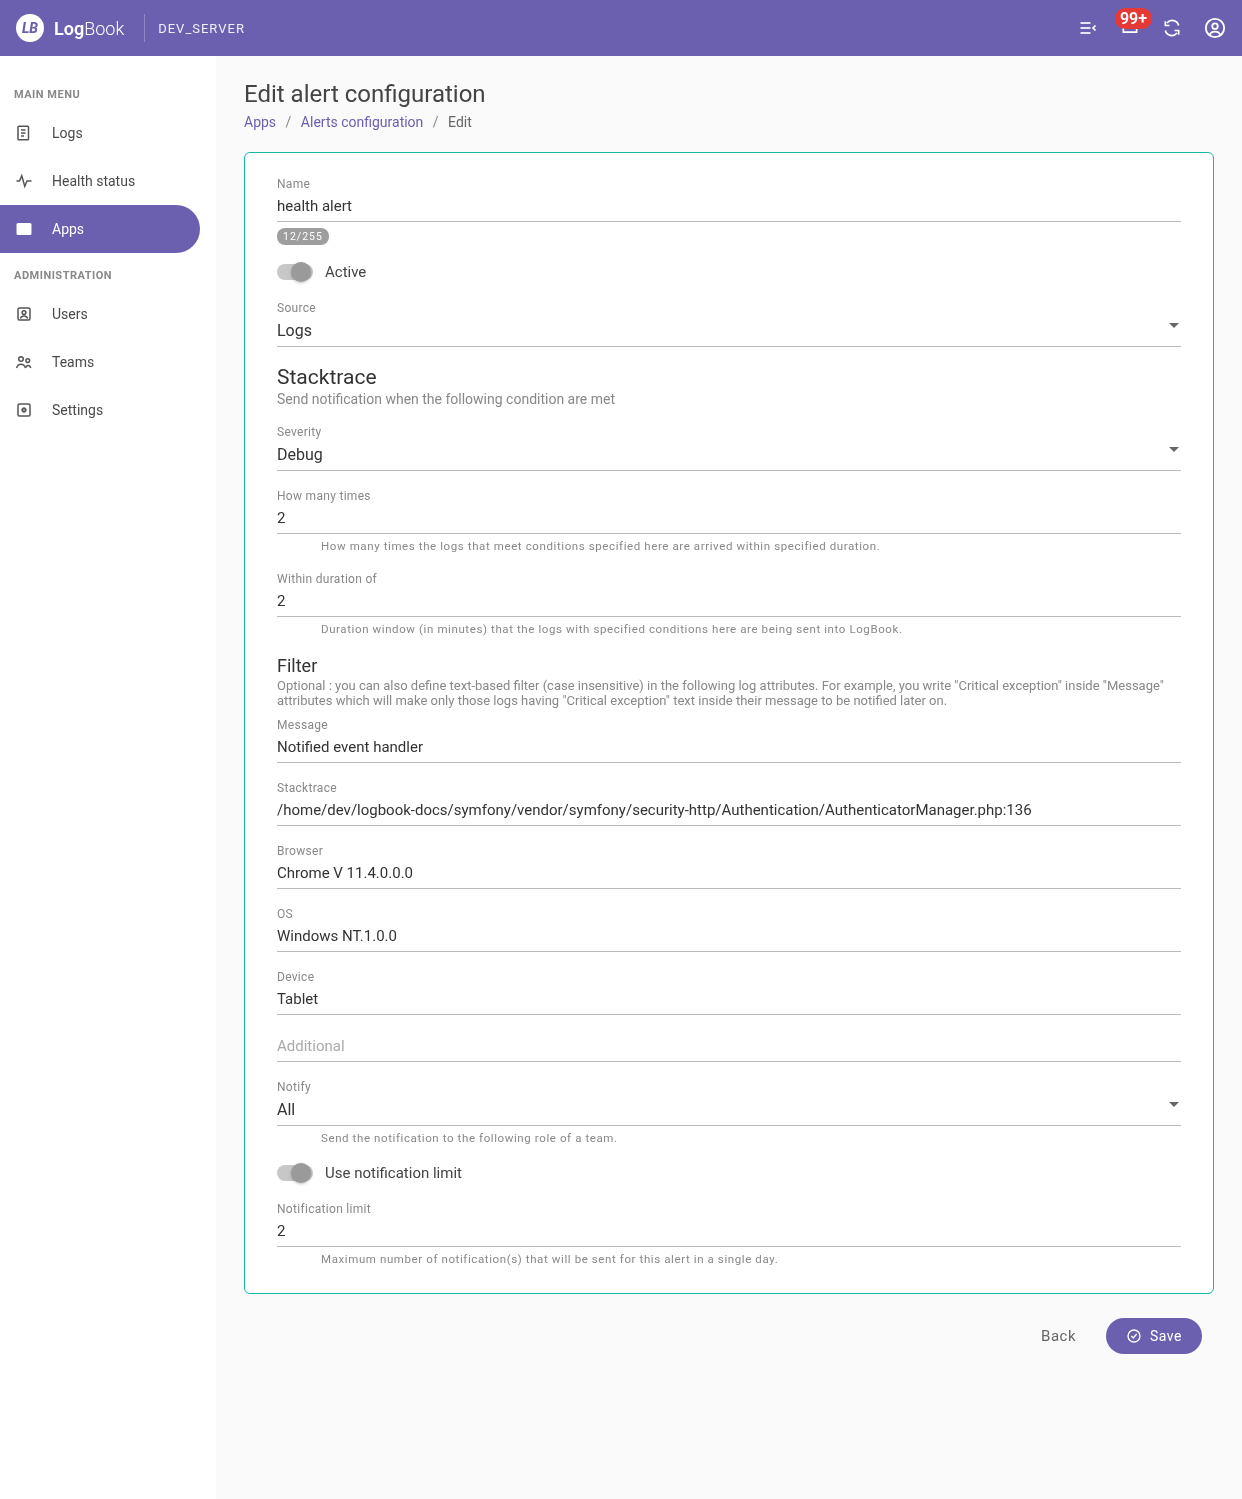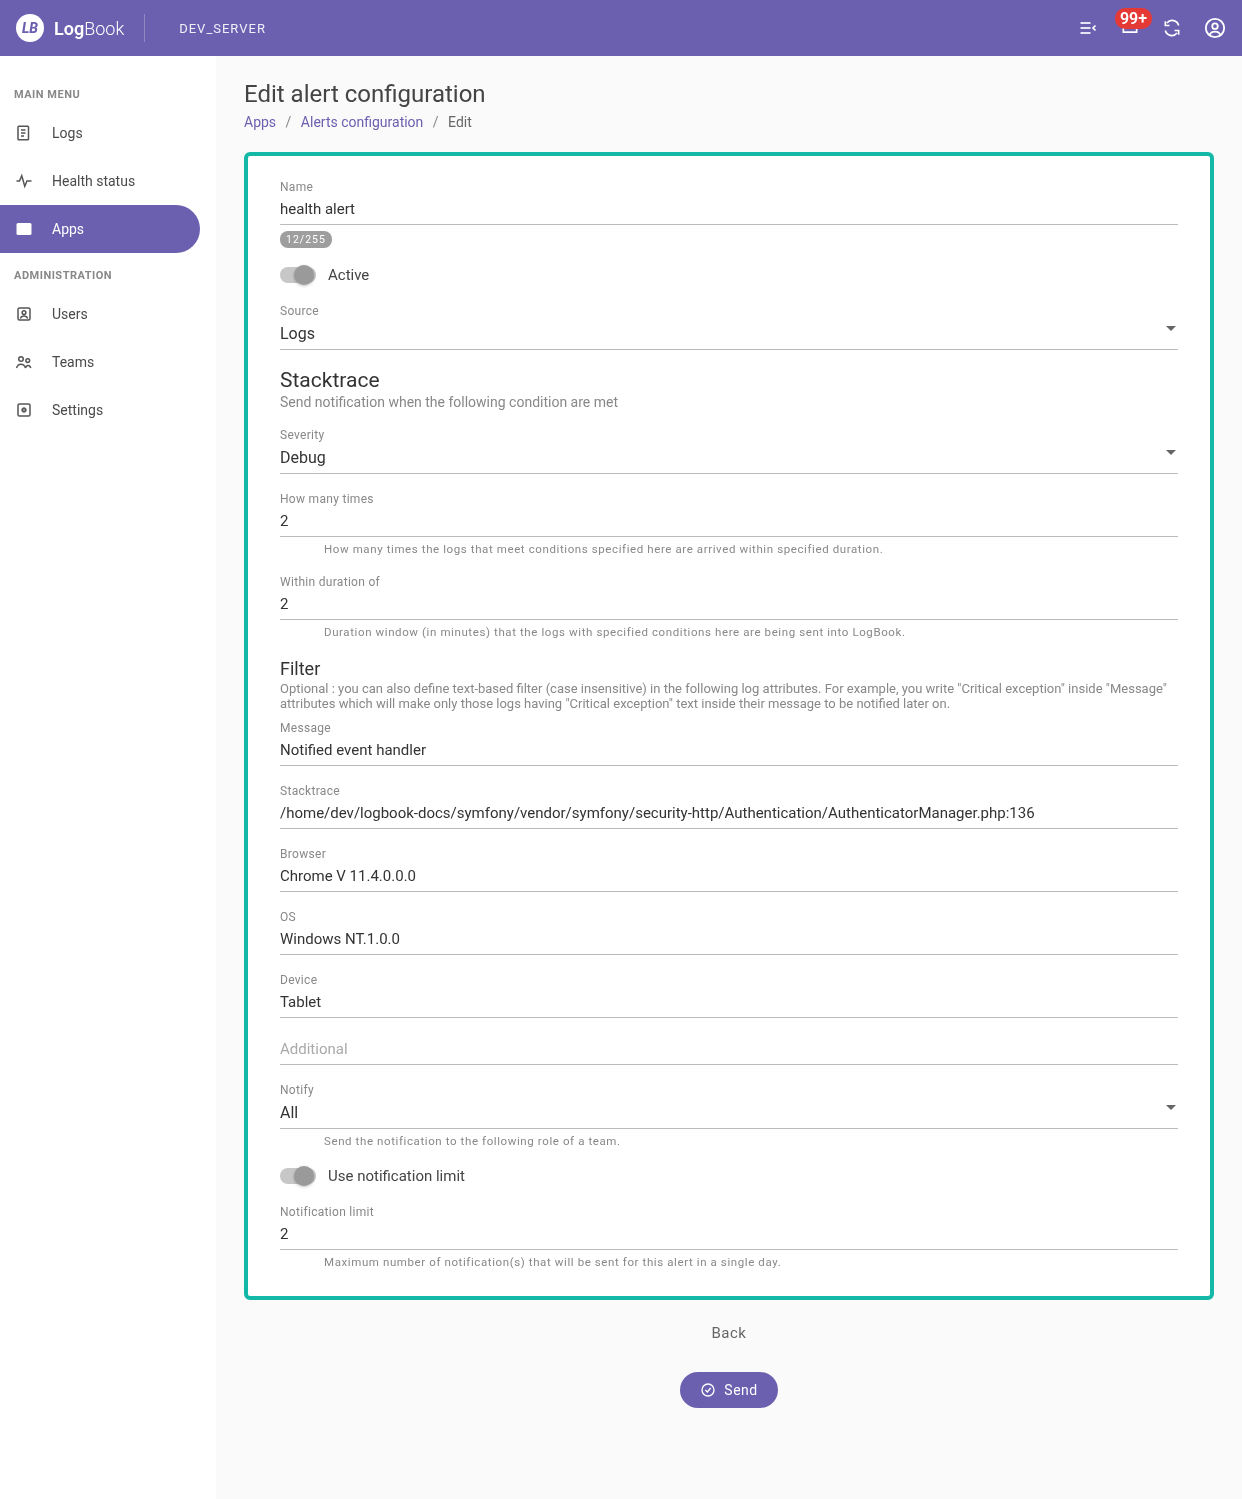--- a/index.html
+++ b/index.html
@@ -18,21 +18,21 @@
     display: flex;
     align-items: center;
     padding: 0 16px;
   }
   .logo-wrap {
     display: flex;
     align-items: center;
     gap: 10px;
     padding-right: 20px;
     border-right: 1px solid rgba(255,255,255,0.25);
-    margin-right: 34px;
+    margin-right: 13px;
   }
   .logo-badge {
     width: 28px; height: 28px;
     border-radius: 50%;
     background: #fff;
     color: #6b5fb0;
     font-weight: 800;
     display: flex; align-items: center; justify-content: center;
     font-size: 14px;
     font-style: italic;
@@ -93,21 +93,21 @@
     flex: 1;
     background: #fafafa;
     padding: 24px 28px 28px;
   }
   .page-title { font-size: 24px; font-weight: 400; color: #444; margin-bottom: 6px; }
   .breadcrumb { color: #666; font-size: 14px; margin-bottom: 22px; }
   .breadcrumb a { color: #6b5fb0; text-decoration: none; }
   .breadcrumb .sep { padding: 0 6px; color: #888; }
   .card {
     background: #fff;
-    border: 4px solid #14b8a6;
+    border: 1px solid #14b8a6;
     border-radius: 6px;
     padding: 24px 32px 20px;
   }
   .field { margin-bottom: 18px; }
   .field-label {
     font-size: 12px;
     color: #888;
     letter-spacing: 0.3px;
     margin-bottom: 2px;
     display:block;
@@ -176,21 +176,20 @@
     line-height: 1.4;
     margin-left: 44px;
   }
   .section-heading.small { font-size: 18px; margin-top: 12px; }
   .footer-actions {
     display: flex;
     justify-content: flex-end;
     align-items: center;
     gap: 30px;
     padding: 24px 12px 0;
-    flex-direction: column;
   }
   .btn-text {
     color: #666;
     background: none;
     border: none;
     font-size: 15px;
     cursor: pointer;
     letter-spacing: 0.5px;
     font-family: inherit;
   }
@@ -436,17 +435,17 @@
 
     <div class="footer-actions">
       <button class="btn-text">Back</button>
       <button class="btn-primary">
         <span class="icon">
           <svg width="16" height="16" viewBox="0 0 24 24" fill="none" stroke="#fff" stroke-width="2">
               <circle cx="12" cy="12" r="9"></circle>
               <polyline points="8 12 11 15 16 9"></polyline>
             </svg>
         </span>
-        <span>Send</span>
+        <span>Save</span>
       </button>
     </div>
   </div>
 </div>
 
 </body></html>

